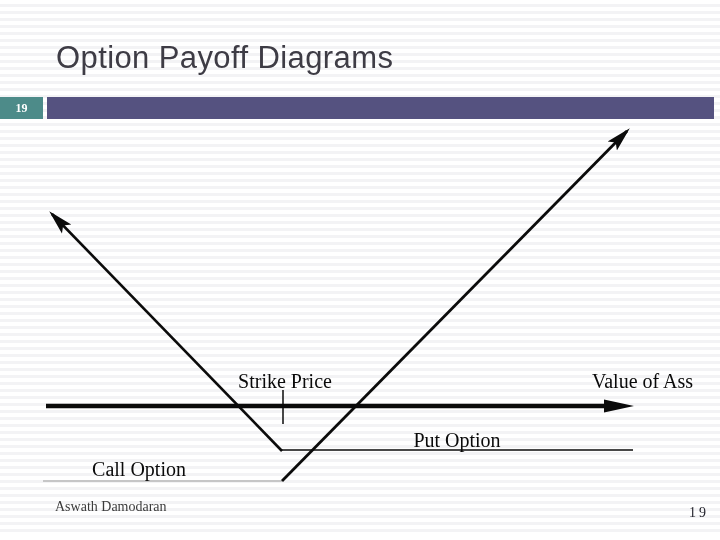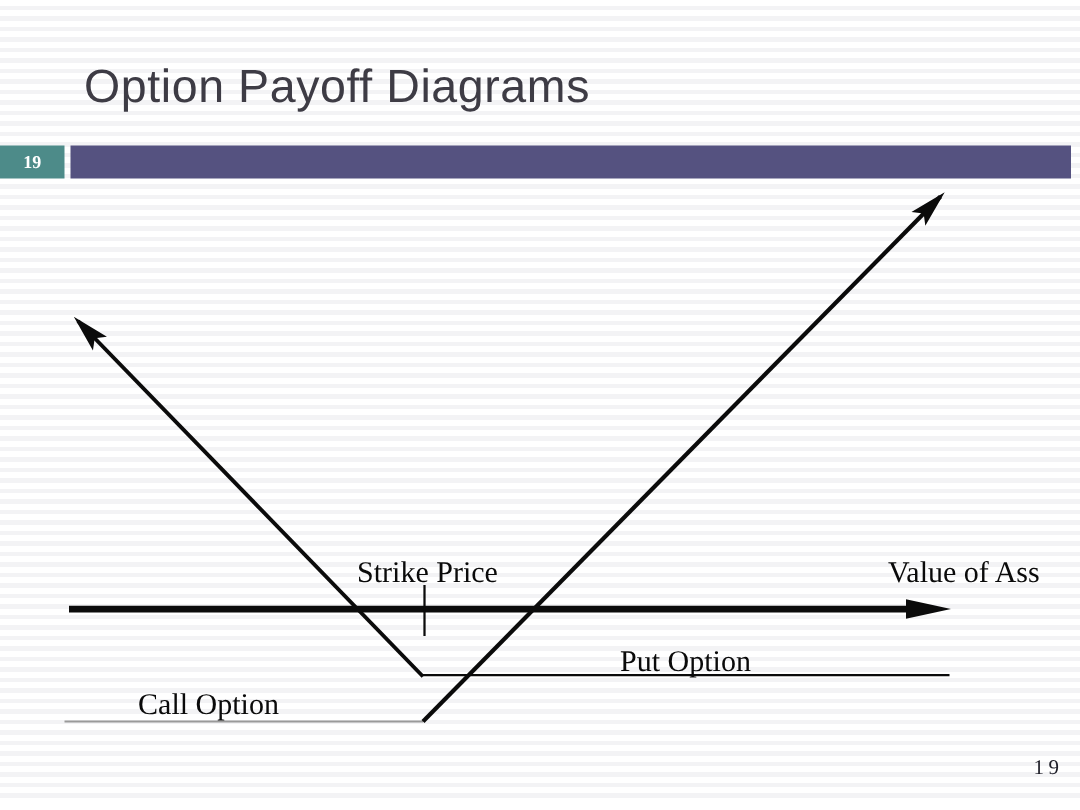--- a/index.html
+++ b/index.html
@@ -81,15 +81,16 @@
     <polygon points="604,399.5 634,406 604,412.5" fill="#0b0b0b"></polygon>
 
     <line x1="283" y1="390" x2="283" y2="424" stroke="#0b0b0b" stroke-width="1.5"></line>
 
     <text x="285" y="388" text-anchor="middle">Strike Price</text>
     <text x="592" y="388" text-anchor="start">Value of Ass</text>
     <text x="457" y="447" text-anchor="middle">Put Option</text>
     <text x="139" y="476" text-anchor="middle">Call Option</text>
   </svg>
 
+  <div class="footer-author">Aswath Damodaran</div>
   <div class="footer-page">19</div>
 
 </div>
 
 </body></html>

